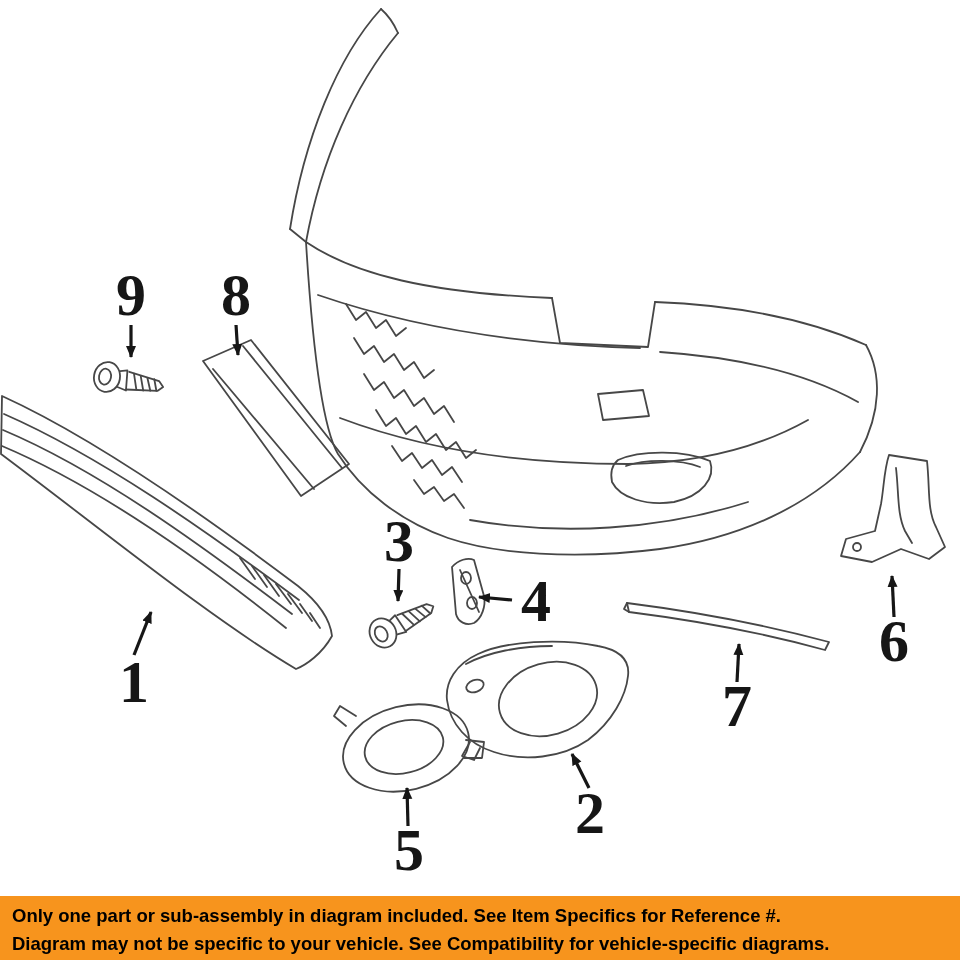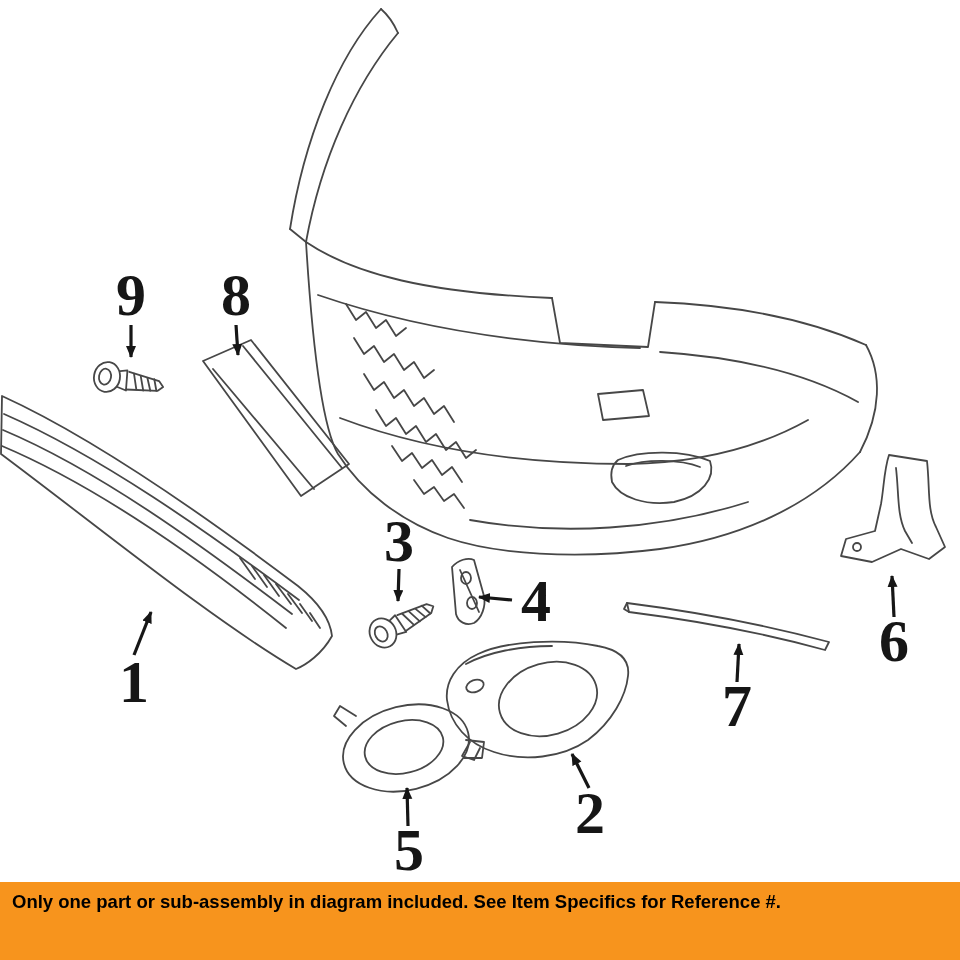--- a/index.html
+++ b/index.html
@@ -30,21 +30,21 @@
     font-family: "Liberation Serif", serif;
     font-weight: 700;
     font-size: 60px;
     line-height: 1;
     color: #161616;
     user-select: none;
   }
   .banner {
     position: absolute;
     left: 0; right: 0; bottom: 0;
-    height: 78px;
+    height: 64px;
     background: #F7941D;
     color: #000000;
     padding: 6px 12px 0 12px;
     overflow: hidden;
   }
   .banner .line {
     font-weight: 700;
     font-size: 18.5px;
     line-height: 28px;
     white-space: nowrap;
@@ -170,15 +170,16 @@
   <div class="callout" style="left:399px; top:541px;">3</div>
   <div class="callout" style="left:536px; top:601px;">4</div>
   <div class="callout" style="left:409px; top:850px;">5</div>
   <div class="callout" style="left:894px; top:641px;">6</div>
   <div class="callout" style="left:737px; top:706px;">7</div>
   <div class="callout" style="left:236px; top:295px;">8</div>
   <div class="callout" style="left:131px; top:295px;">9</div>
 
   <div class="banner">
     <div class="line">Only one part or sub-assembly in diagram included. See Item Specifics for Reference #.</div>
+    <div class="line">Diagram may not be specific to your vehicle. See Compatibility for vehicle-specific diagrams.</div>
   </div>
 
 </div>
 
 </body></html>

